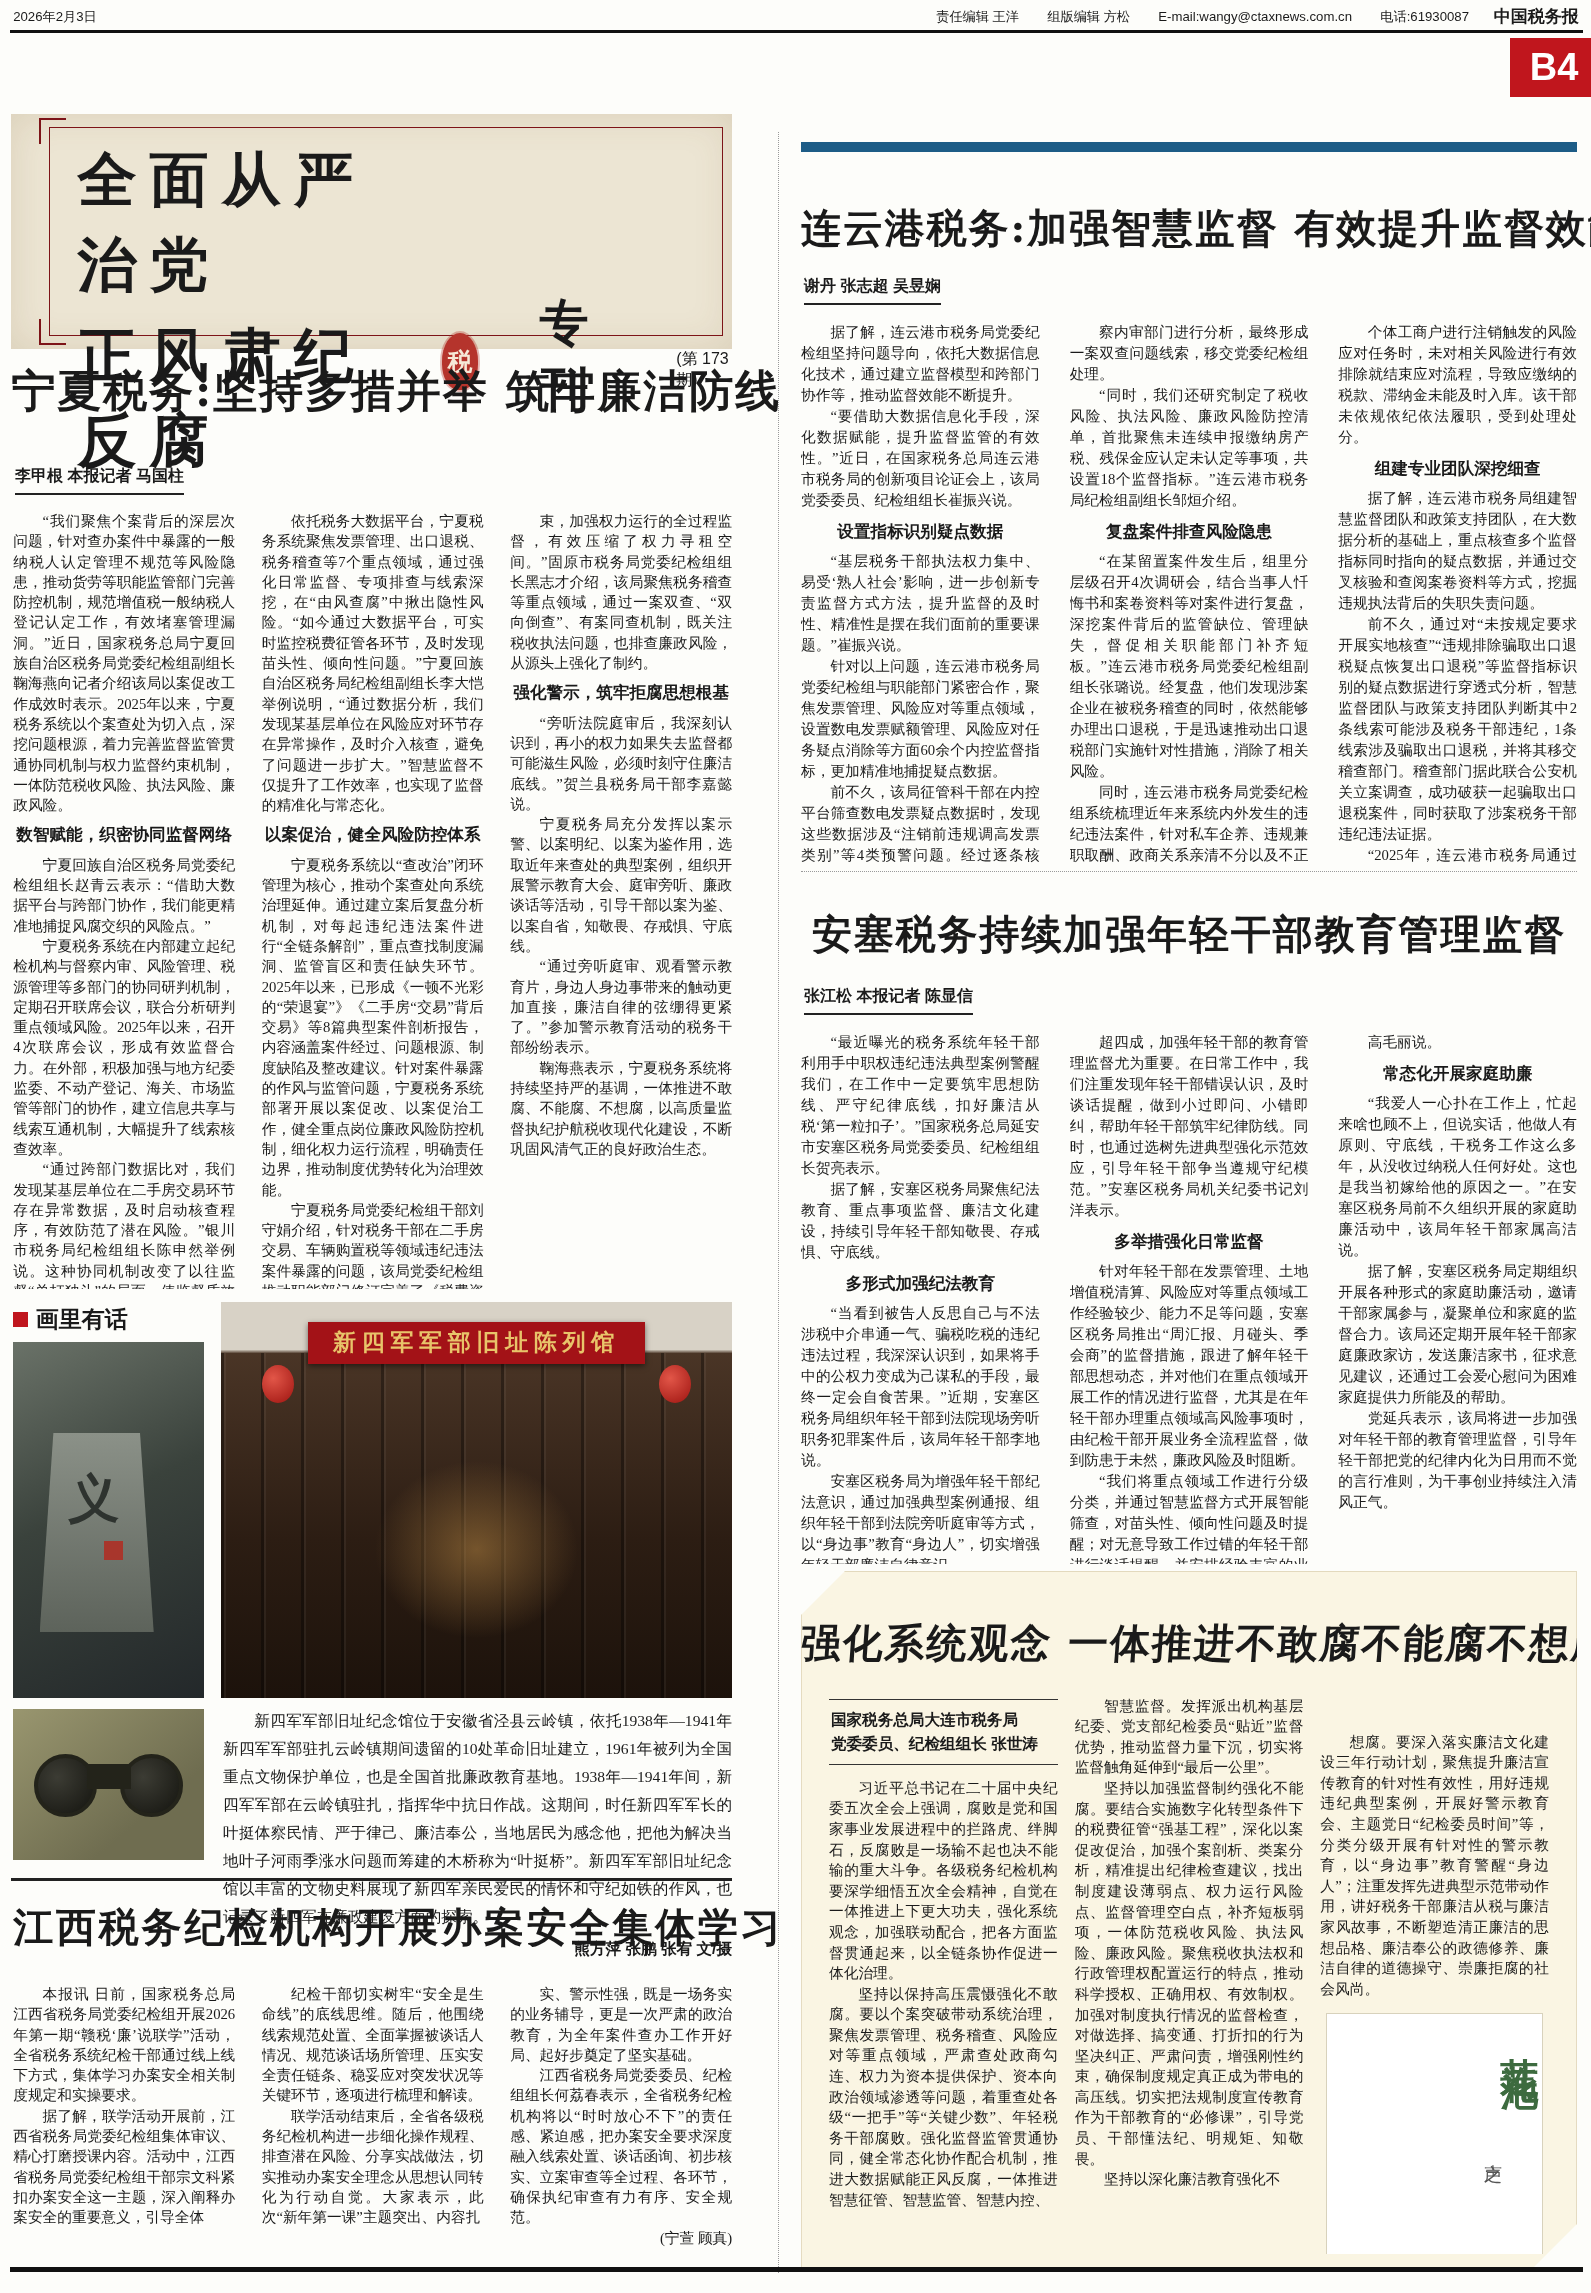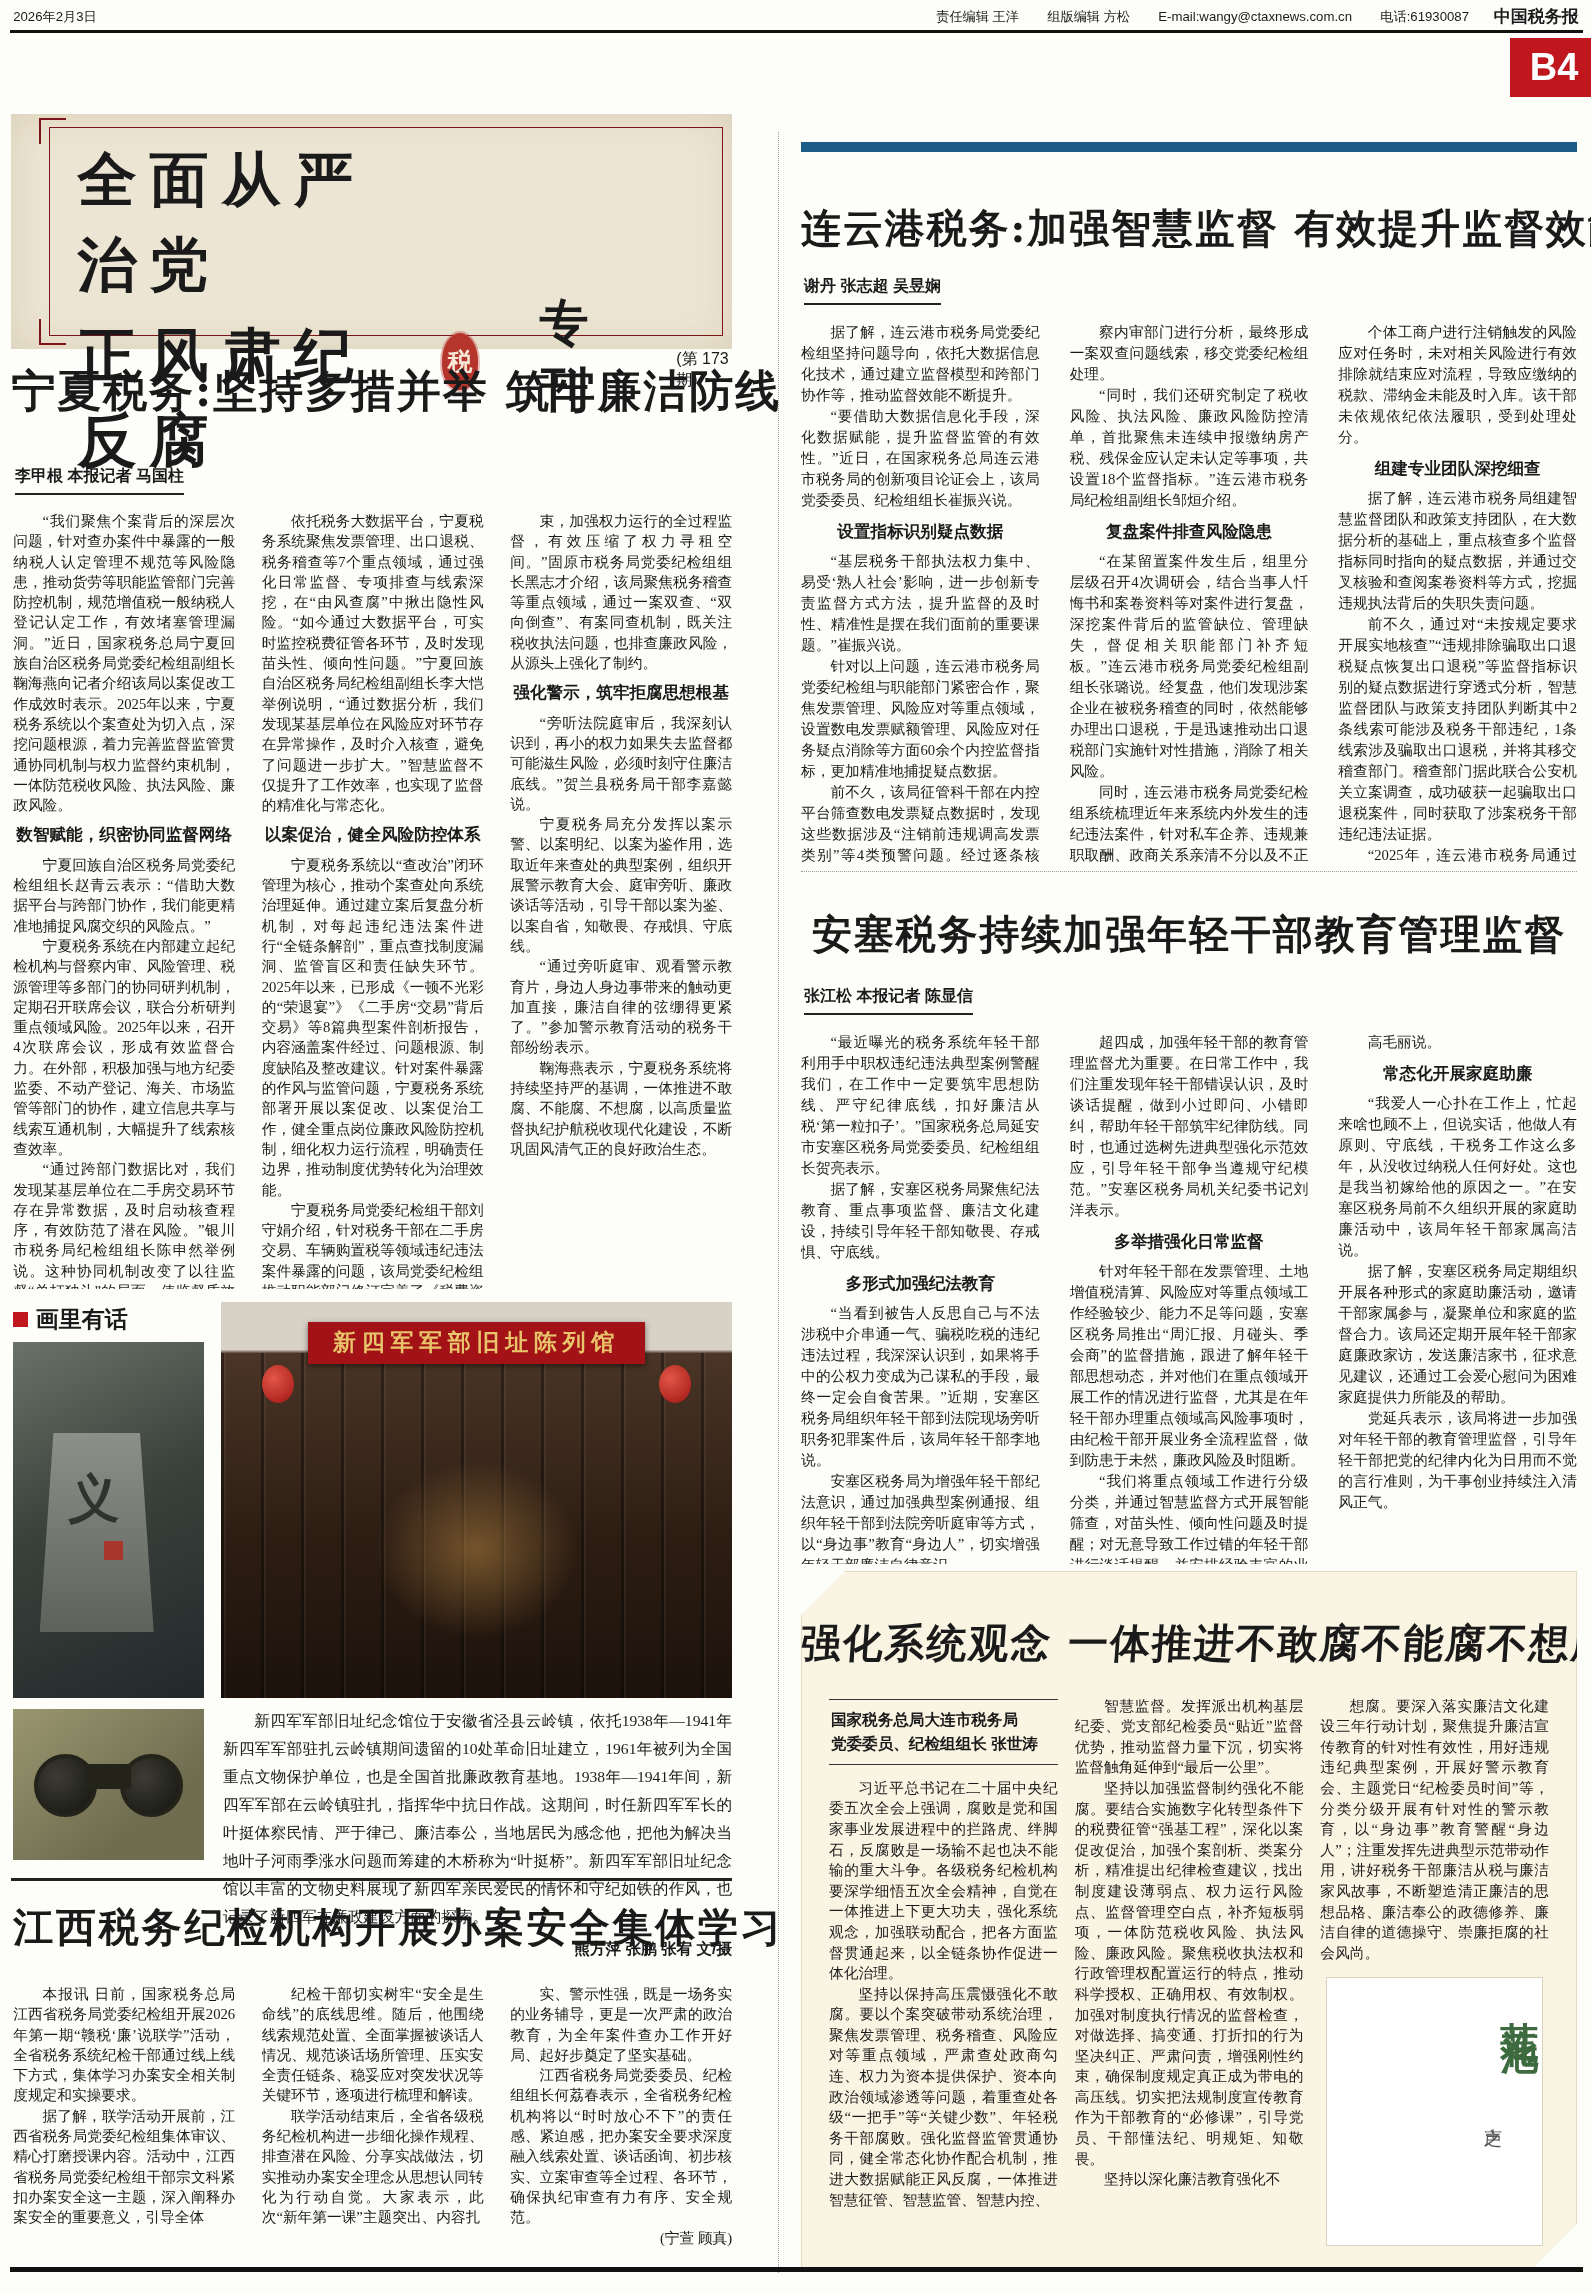--- a/index.html
+++ b/index.html
@@ -48,21 +48,21 @@
   .body-song .col:last-child{margin-right:0;}
   .body-song h4{font-size:16.6px;}
   
   .body-right{font-size:14.7px;line-height:21px;}
   .body-right .col{margin-right:30px;}
   .body-right .col:last-child{margin-right:0;}
   .body-right h4{font-size:16.6px;}
   
   .essaycols{font-size:14.7px;line-height:20.6px;}
   .essaycols .col{margin-right:17px;}
-  .essaycols .col:last-child{margin-right:0;}
+  .essaycols .col:last-child{margin-right:0;margin-top:36px;}
   .author{border-top:1.9px solid #333;border-bottom:1.9px solid #333;padding:7.6px 1.9px;margin:3.8px 0 13.2px;}
   .author p{text-indent:0 !important;font-family:"Liberation Sans",sans-serif;font-weight:bold;
             font-size:15.6px;line-height:24px;margin:0;text-align:left !important;}
   .lotus{margin:13.2px auto 0;width:189px;height:241px;background:#fff;border:0.9px solid #d8d2bc;
          position:relative;display:flex;align-items:flex-start;justify-content:flex-end;padding:13.2px;}
   .lotus-title{writing-mode:vertical-rl;font-size:38px;font-weight:900;color:#3d6b3f;
                font-family:"DejaVu Serif",serif;letter-spacing:7.6px;}
   .lotus-sub{writing-mode:vertical-rl;font-size:18px;color:#555;margin-top:123px;margin-right:5.7px;
              font-family:"Liberation Sans",sans-serif;}
   

